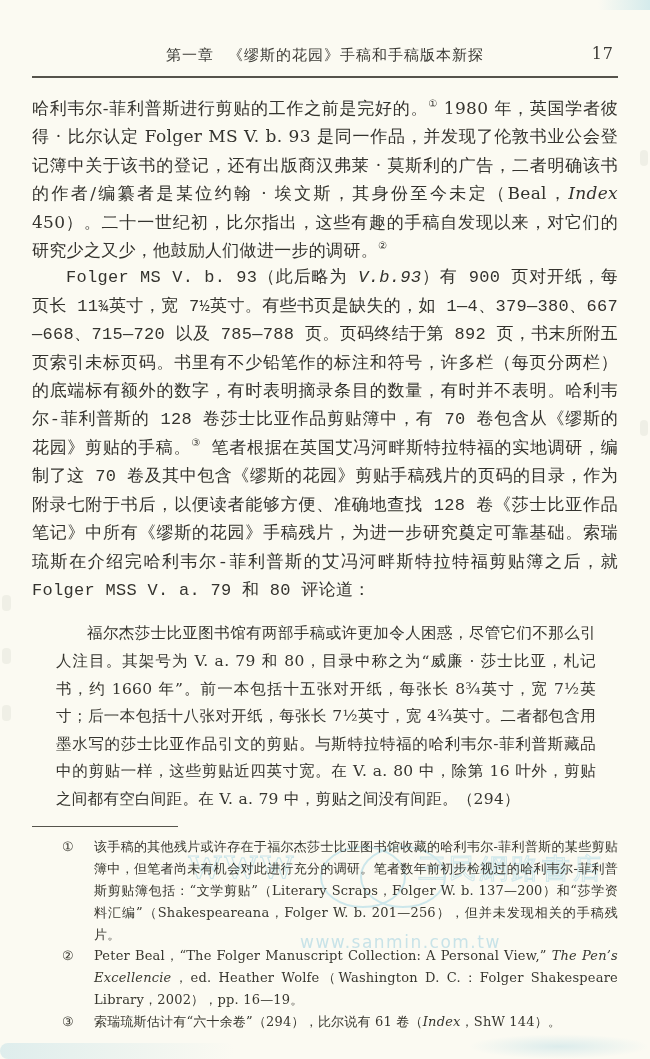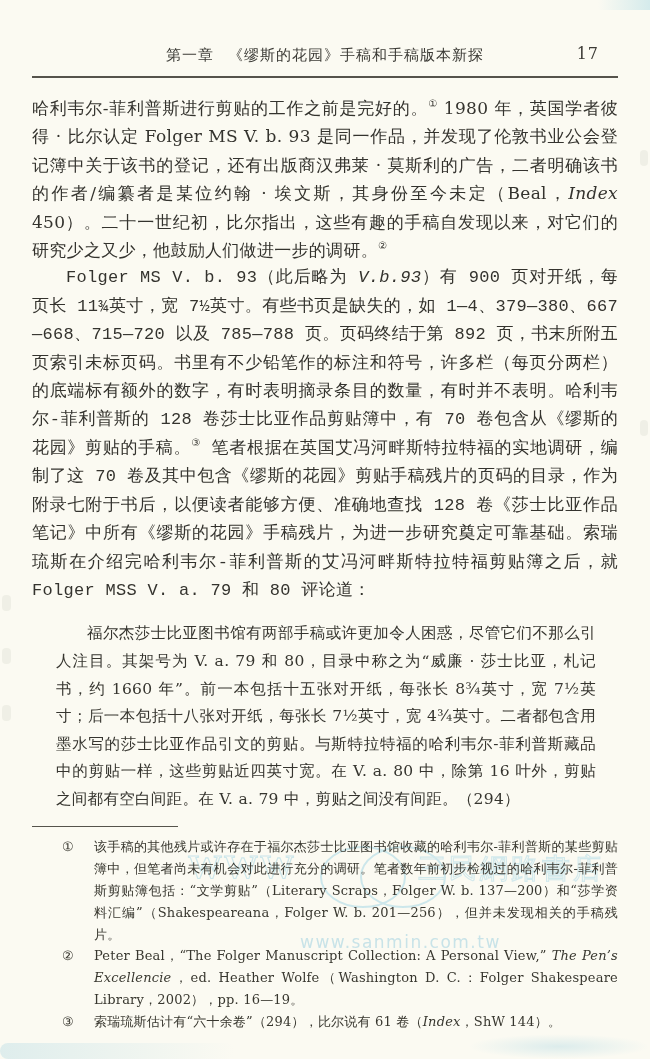--- a/index.html
+++ b/index.html
@@ -15,21 +15,21 @@
   }
   .content{position:relative;padding:0 32px;z-index:2;}
   
   .header{position:relative;padding-top:46px;height:22px;}
   .header-title{
     text-align:center;font-size:15px;letter-spacing:1px;color:#3b3a35;
     white-space:nowrap;
   }
   .chapter-no{margin-right:14px;}
   .page-number{
-    position:absolute;right:19px;top:44px;font-size:16px;color:#3b3a35;letter-spacing:1px;
+    position:absolute;right:4px;top:44px;font-size:16px;color:#3b3a35;letter-spacing:1px;
   }
   .header-rule{border:none;border-top:2px solid #55534c;margin:8px 0 0 0;}
   
   .body-text{margin-top:16px;}
   .para{
     margin:0;font-size:17px;line-height:28.4px;text-align:justify;
     text-justify:inter-ideograph;letter-spacing:0.3px;color:#34332e;
   }
   .para.indent{text-indent:2em;font-family:Liberation Mono, monospace;}
   sup.fnref{font-size:0.6em;line-height:0;vertical-align:super;letter-spacing:0;}

